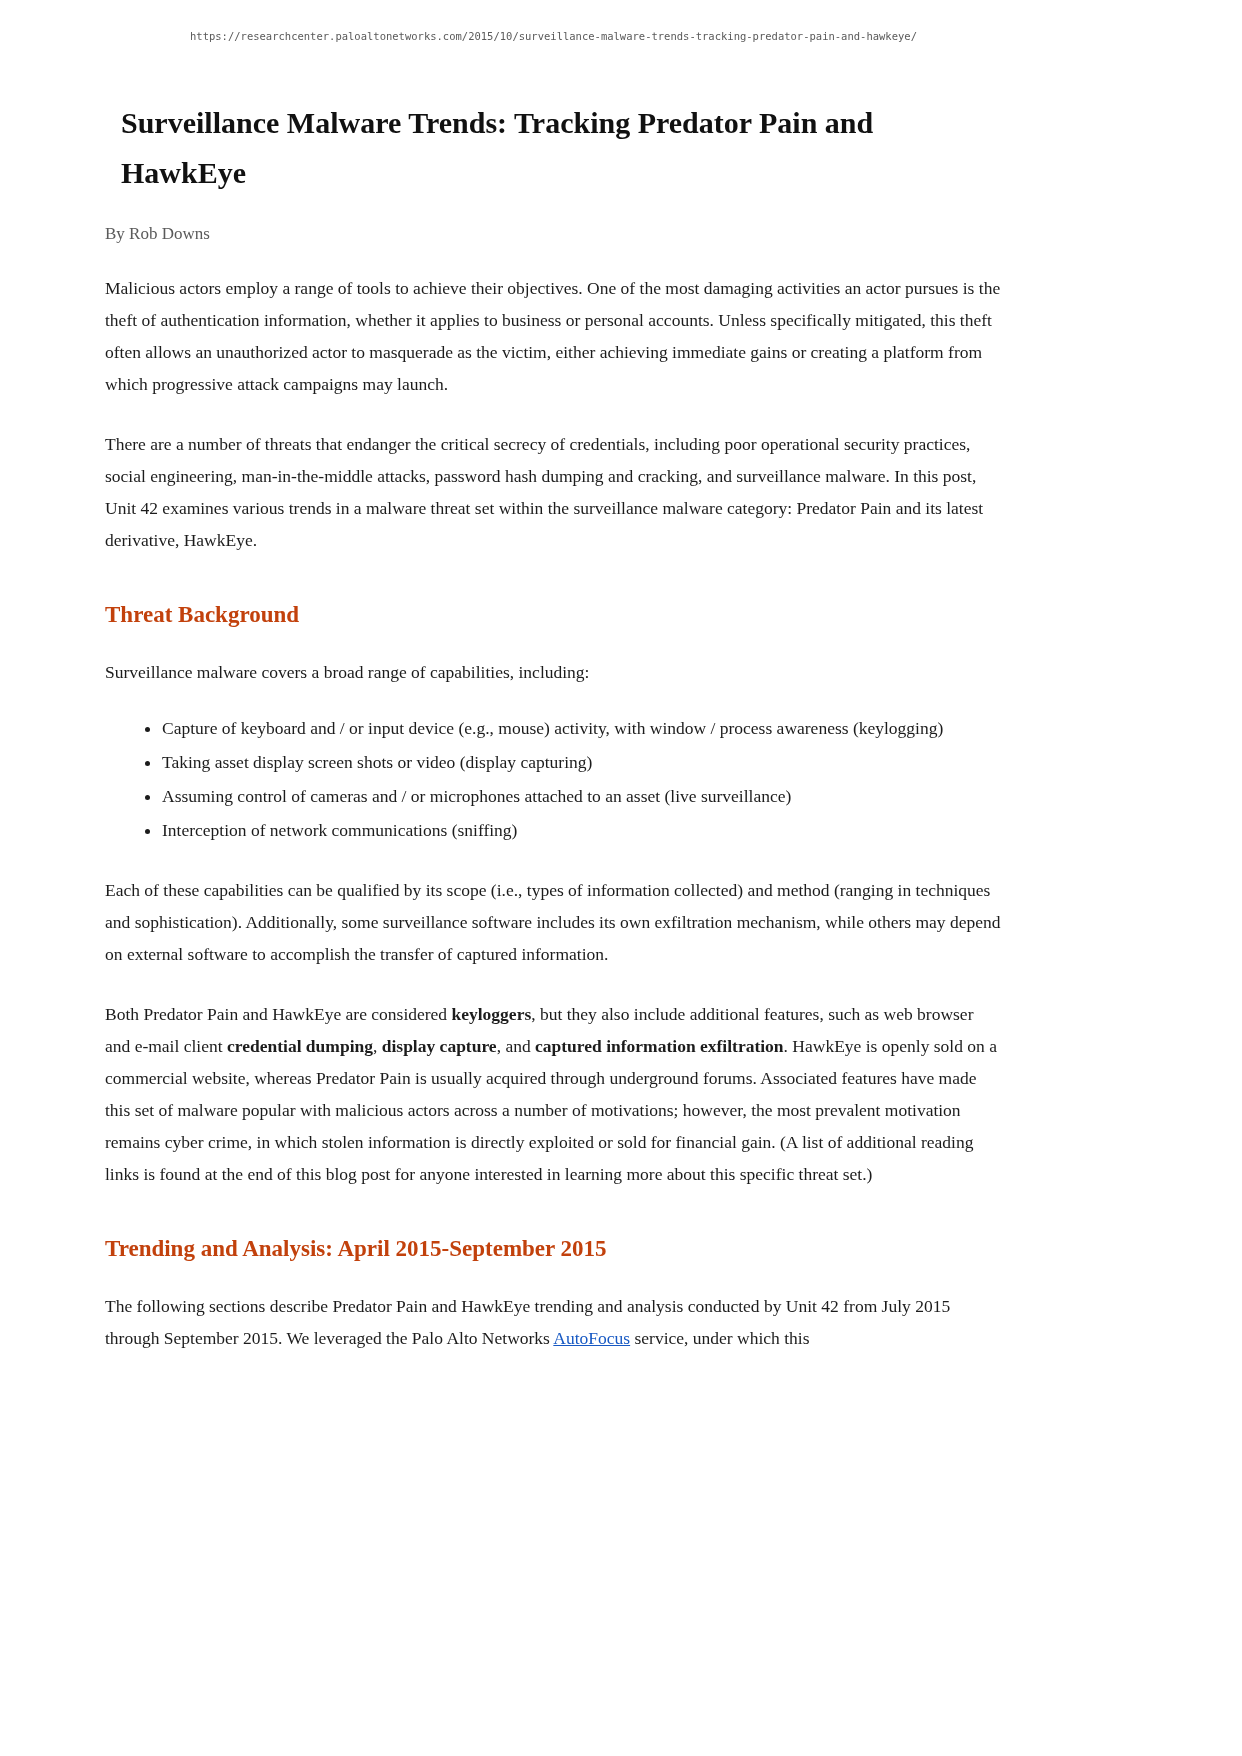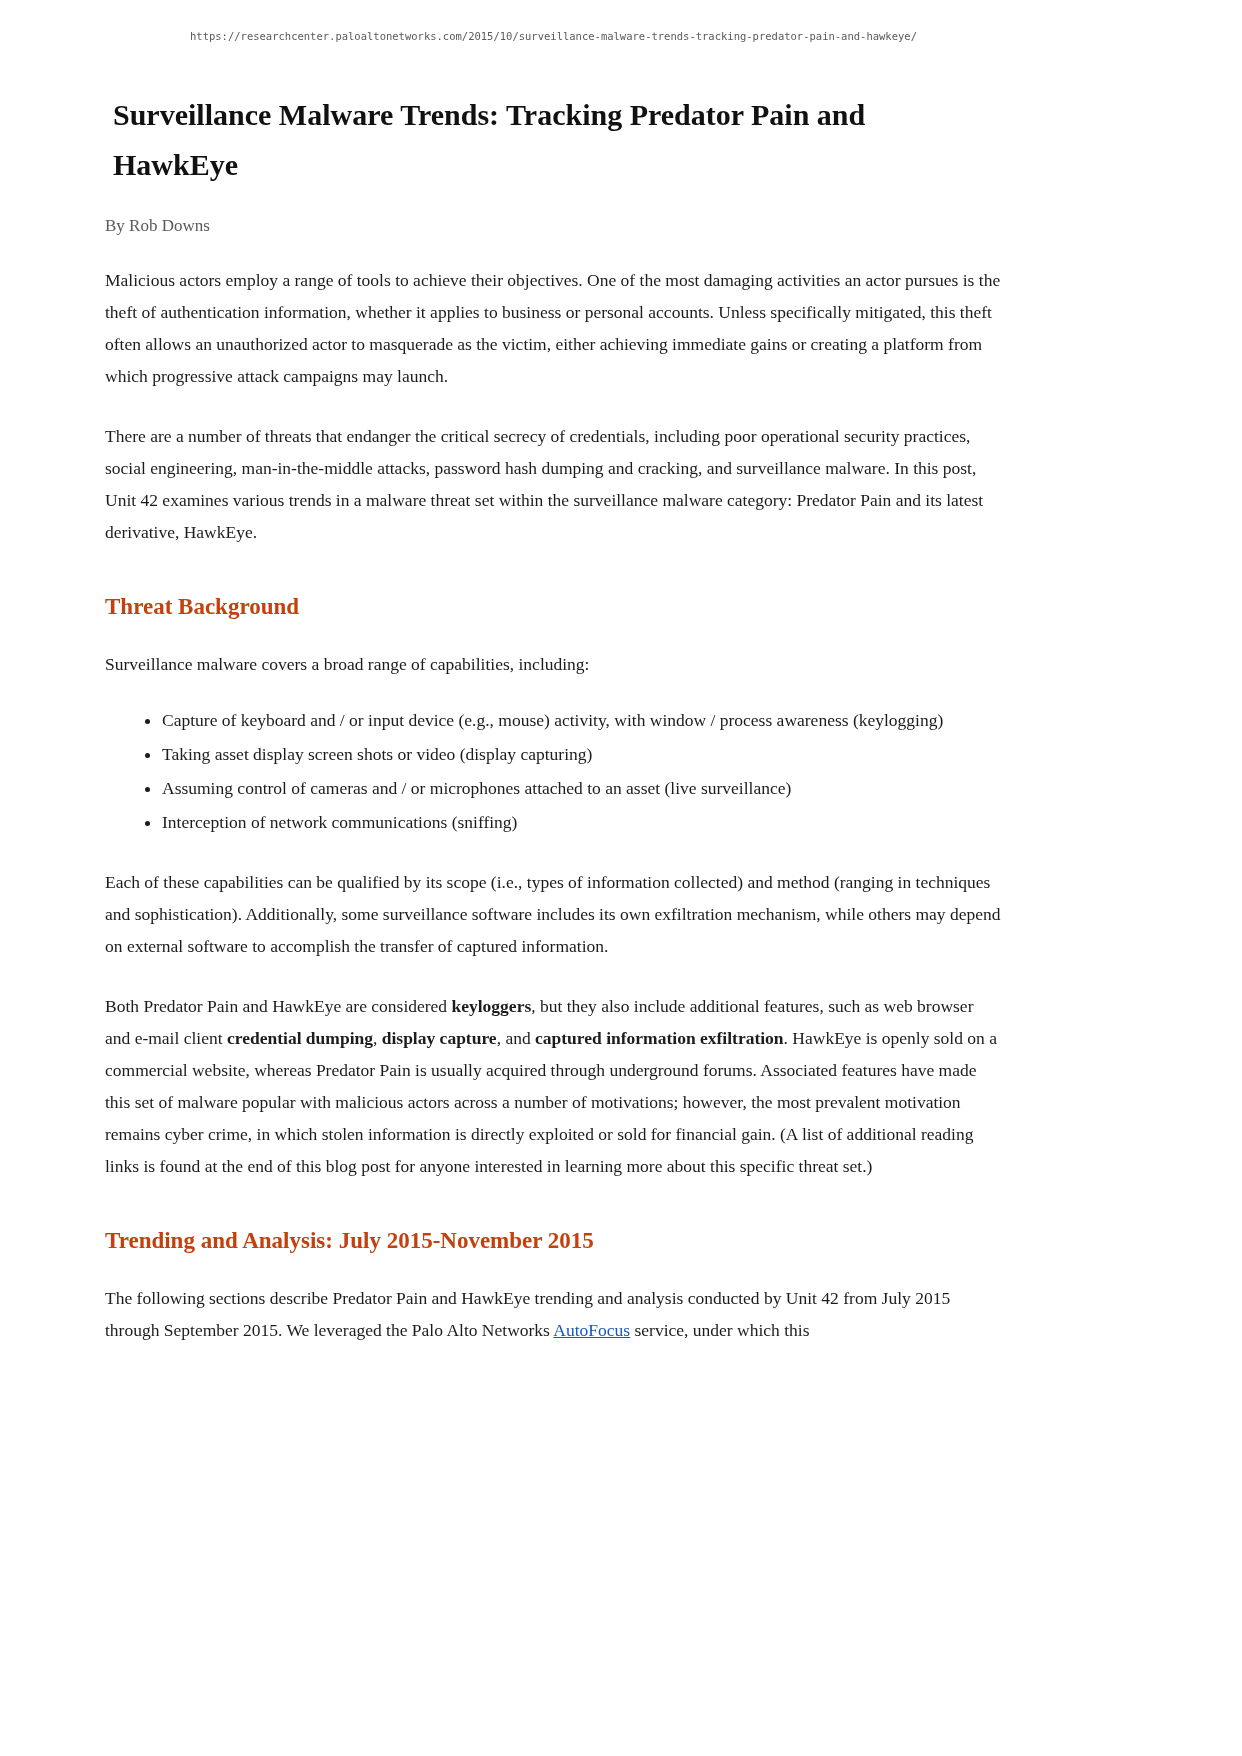--- a/index.html
+++ b/index.html
@@ -37,21 +37,21 @@
     font-size: 10.5px;
     color: var(--header-url-color, #5a5a5a);
   }
   .content {
     position: absolute;
     top: 0;
     left: 105px;
     width: 897px;
   }
   h1.title {
-    margin: 8px;
+    margin: 16px;
     padding-top: 82px;
     font-size: 30px;
     font-weight: bold;
     line-height: 50px;
     color: #111111;
   }
   p.byline {
     margin: 26px 0 0 0;
     font-size: 17px;
     color: var(--byline-color, #5a5a5a);
@@ -127,21 +127,21 @@
       <li>Capture of keyboard and / or input device (e.g., mouse) activity, with window / process awareness (keylogging)</li>
       <li>Taking asset display screen shots or video (display capturing)</li>
       <li>Assuming control of cameras and / or microphones attached to an asset (live surveillance)</li>
       <li>Interception of network communications (sniffing)</li>
     </ul>
 
     <p class="body"><span>Each of these capabilities can be qualified by its scope (i.e., types of information collected) and method (ranging in techniques and sophistication). Additionally, some surveillance software includes its own exfiltration mechanism, while others may depend on external software to accomplish the transfer of captured information.</span></p>
 
     <p class="body"><span>Both Predator Pain and HawkEye are considered </span><strong>keyloggers</strong><span>, but they also include additional features, such as web browser and e-mail client </span><strong>credential dumping</strong><span>, </span><strong>display capture</strong><span>, and </span><strong>captured information exfiltration</strong><span>. HawkEye is openly sold on a commercial website, whereas Predator Pain is usually acquired through underground forums. Associated features have made this set of malware popular with malicious actors across a number of motivations; however, the most prevalent motivation remains cyber crime, in which stolen information is directly exploited or sold for financial gain. (A list of additional reading links is found at the end of this blog post for anyone interested in learning more about this specific threat set.)</span></p>
 
-    <h2 class="section-heading">Trending and Analysis: July 2015-November 2015</h2>
+    <h2 class="section-heading">Trending and Analysis: April 2015-September 2015</h2>
 
     <p class="body"><span>The following sections describe Predator Pain and HawkEye trending and analysis conducted by Unit 42 from July 2015 through September 2015. We leveraged the Palo Alto Networks </span><a class="link">AutoFocus</a><span> service, under which this</span></p>
 
   </main>
 
   <div class="footer">Page 1 of 8</div>
 
 </div>
 
 </body></html>

